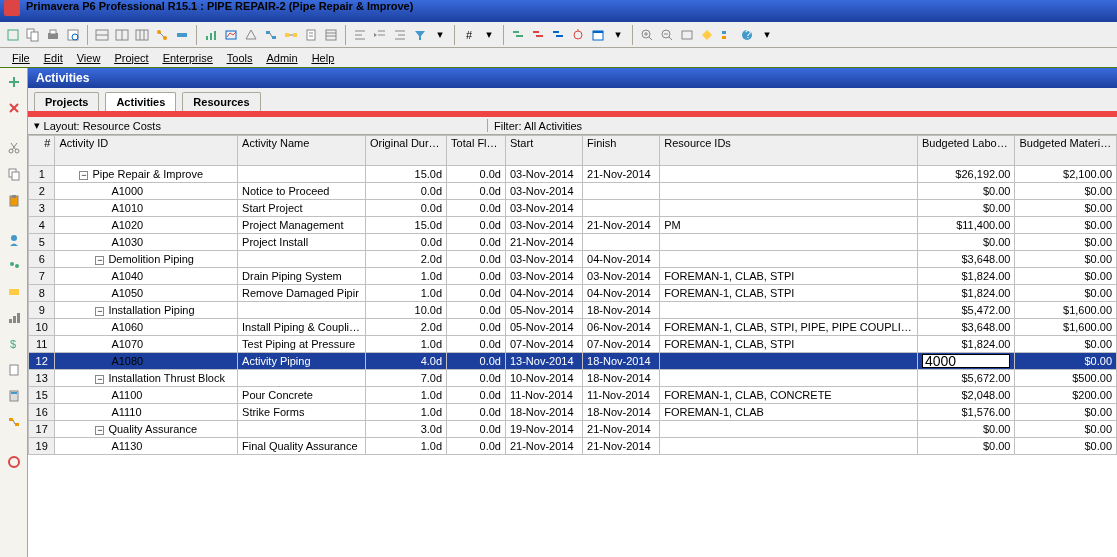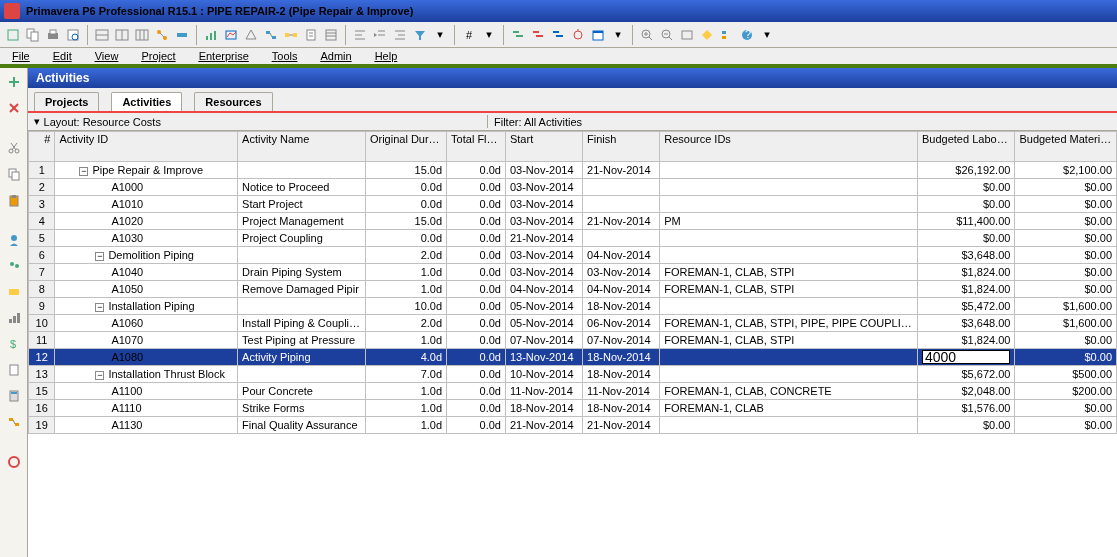--- a/index.html
+++ b/index.html
@@ -1,30 +1,30 @@
 <!DOCTYPE html>
 <html><head>
 <meta charset="utf-8">
 <style>
 *{box-sizing:border-box;margin:0;padding:0;font-family:Tahoma,Arial,sans-serif;font-size:11px;color:#000}
 body{background:#ece9d8;overflow:hidden;width:1117px;height:557px}
-.titlebar{background:linear-gradient(#3a6bdc,#1c3f9e);color:#fff;height:22px;display:flex;align-items:center;padding:0 4px;font-weight:bold;font-size:12px}
+.titlebar{background:linear-gradient(#3a6bdc,#1c3f9e);color:#fff;height:22px;display:flex;padding:0 4px;font-weight:bold;font-size:12px}
 .titlebar .ico{width:16px;height:16px;background:#d44;border-radius:2px;margin-right:6px}
 .toolbar-row{background:#efefef;border-bottom:1px solid #aca899;height:26px;display:flex;align-items:center;padding:0 4px;gap:2px}
 .tb-btn{width:18px;height:18px;display:flex;align-items:center;justify-content:center;border:1px solid transparent;border-radius:2px}
 .tb-sep{width:1px;height:20px;background:#aca899;margin:0 3px}
-.menubar{background:#efefef;border-bottom:4px solid #4d7c0f;height:20px;display:flex;align-items:center;padding:0 6px;gap:11px}
+.menubar{background:#efefef;border-bottom:1px solid #4d7c0f;height:20px;display:flex;align-items:center;padding:0 6px;gap:2px}
 .menu-item{padding:2px 6px;text-decoration:underline;cursor:default}
 .menu-item:first-letter{text-decoration:underline}
 .workspace{display:flex;height:calc(100% - 68px)}
 .left-palette{width:28px;background:#f4f3ee;border-right:1px solid #aca899;display:flex;flex-direction:column;align-items:center;padding-top:4px;gap:6px}
 .pal-btn{width:20px;height:20px;display:flex;align-items:center;justify-content:center}
 .main{flex:1;display:flex;flex-direction:column}
 .section-title{background:linear-gradient(#3a6bdc,#1c3f9e);color:#fff;font-weight:bold;padding:3px 8px;font-size:12px}
-.tabs{display:flex;background:#efefef;border-bottom:2px solid #ef4444;padding:4px 6px 0 6px;gap:12px}
+.tabs{display:flex;background:#efefef;border-bottom:6px solid #ef4444;padding:4px 6px 0 6px;gap:6px}
 .tab{padding:3px 10px;border:1px solid #aca899;border-bottom:none;background:#efefef;border-radius:2px 2px 0 0;font-weight:bold;cursor:default}
 .tab.active{background:#fff}
 .layout-row{display:flex;background:#efefef;border-bottom:1px solid #aca899;height:18px;align-items:center;font-size:11px}
 .layout-left{padding:0 6px;border-right:1px solid #aca899;width:460px;display:flex;align-items:center;gap:4px}
 .grid{flex:1;overflow:auto;background:#fff}
 table{border-collapse:collapse;width:100%;table-layout:fixed}
 th,td{border:1px solid #c0c0c0;padding:1px 4px;height:17px;white-space:nowrap;overflow:hidden;text-overflow:ellipsis}
 th{background:#efefef;font-weight:normal;text-align:left;vertical-align:top;height:30px}
 th.num,td.num{text-align:right}
 td.rownum{background:#efefef;text-align:center}
@@ -441,21 +441,21 @@
               <td class="num">0.0d</td>
               <td>03-Nov-2014</td>
               <td>21-Nov-2014</td>
               <td>PM</td>
               <td class="num">$11,400.00</td>
               <td class="num">$0.00</td>
             </tr>
             <tr>
               <td class="rownum">5</td>
               <td><span class="indent3">A1030</span></td>
-              <td>Project Coupling</td>
+              <td>Project Install</td>
               <td class="num">0.0d</td>
               <td class="num">0.0d</td>
               <td>21-Nov-2014</td>
               <td></td>
               <td></td>
               <td class="num">$0.00</td>
               <td class="num">$0.00</td>
             </tr>
             <tr>
               <td class="rownum">6</td>
@@ -571,20 +571,32 @@
               <td>Strike Forms</td>
               <td class="num">1.0d</td>
               <td class="num">0.0d</td>
               <td>18-Nov-2014</td>
               <td>18-Nov-2014</td>
               <td>FOREMAN-1, CLAB</td>
               <td class="num">$1,576.00</td>
               <td class="num">$0.00</td>
             </tr>
             <tr>
+              <td class="rownum">17</td>
+              <td><span class="indent2"><span class="expander">−</span>Quality Assurance</span></td>
+              <td></td>
+              <td class="num">3.0d</td>
+              <td class="num">0.0d</td>
+              <td>19-Nov-2014</td>
+              <td>21-Nov-2014</td>
+              <td></td>
+              <td class="num">$0.00</td>
+              <td class="num">$0.00</td>
+            </tr>
+            <tr>
               <td class="rownum">19</td>
               <td><span class="indent3">A1130</span></td>
               <td>Final Quality Assurance</td>
               <td class="num">1.0d</td>
               <td class="num">0.0d</td>
               <td>21-Nov-2014</td>
               <td>21-Nov-2014</td>
               <td></td>
               <td class="num">$0.00</td>
               <td class="num">$0.00</td>

